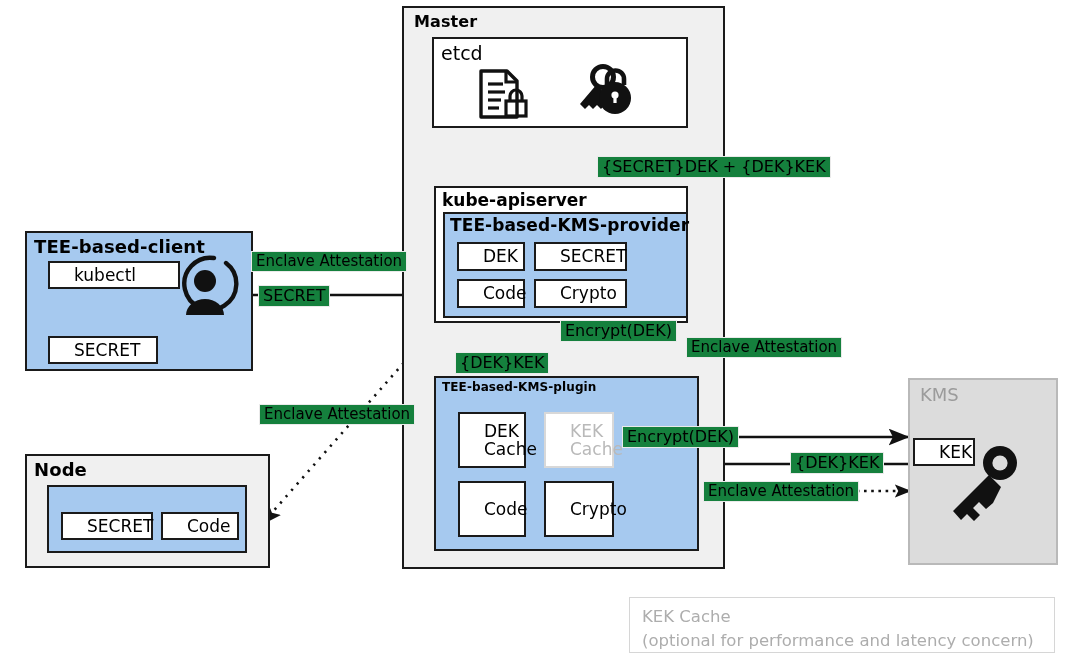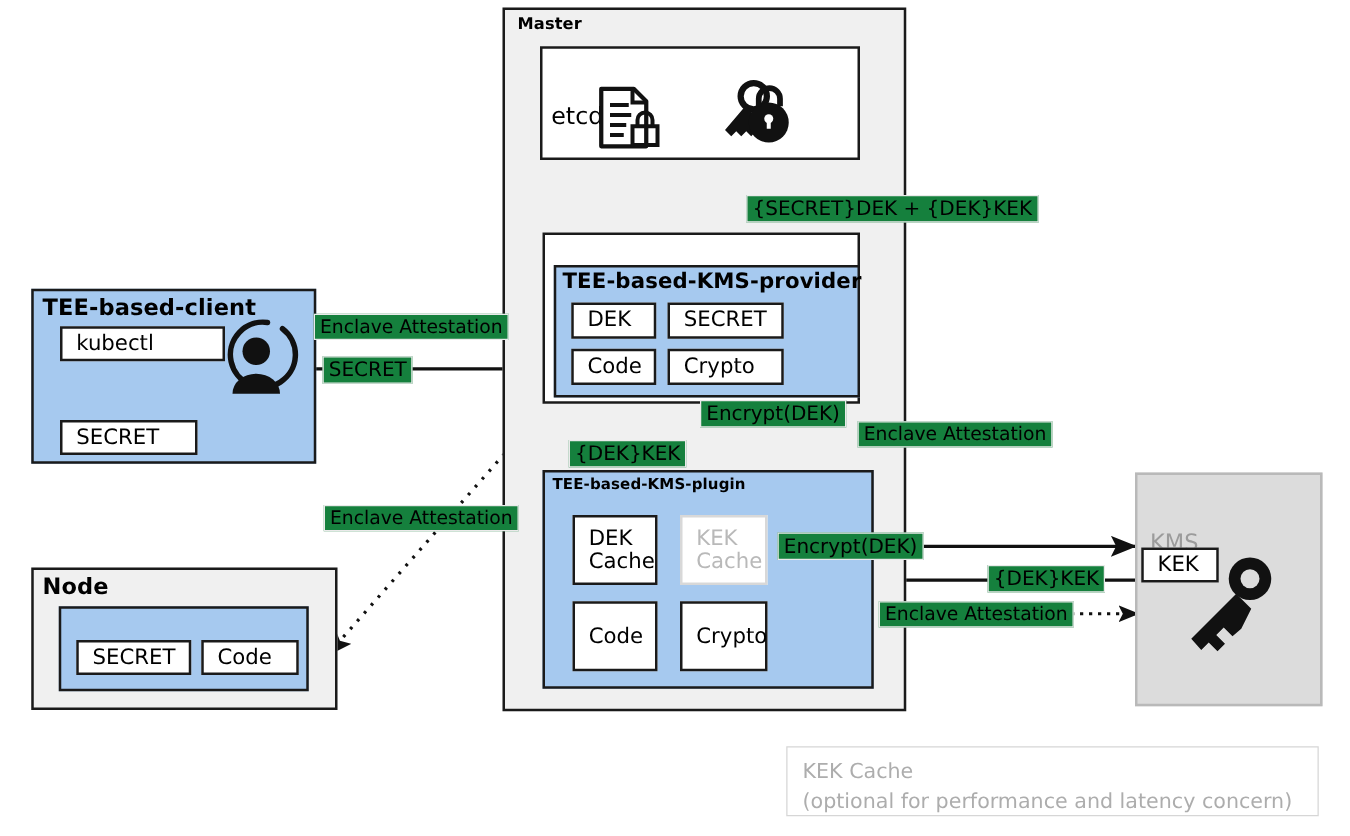--- a/index.html
+++ b/index.html
@@ -13,24 +13,24 @@
   
   .box{position:absolute;box-sizing:border-box;}
   .outline-dark{border:2.5px solid #1a1a1a;background:#f0f0f0;}
   .panel-white{border:2.5px solid #1a1a1a;background:#ffffff;}
   .blue{border:2.5px solid #1a1a1a;background:#a6c9ef;}
   .cell{border:2px solid #1a1a1a;background:#ffffff;}
   .cell-muted{border:2px solid #d8d8d8;background:#ffffff;color:#b9b9b9;}
   .gray-panel{border:2px solid #b9b9b9;background:#dcdcdc;}
 
   .hdr{position:absolute;font-weight:bold;letter-spacing:.1px;white-space:nowrap;}
-  .hdr-plain{position:absolute;font-weight:normal;white-space:nowrap;margin-top:40px;}
+  .hdr-plain{position:absolute;font-weight:normal;white-space:nowrap;}
   .cell-txt{
     position:absolute;display:flex;align-items:center;justify-content:flex-start;
-    box-sizing:border-box;padding-left:11px;white-space:pre-line;line-height:1.08;
+    box-sizing:border-box;padding-left:24px;white-space:pre-line;line-height:1.08;
   }
 
   
   .lbl{
     position:absolute;background:#15803d;border:1px solid #eaeaea;
     padding:1px 4px;white-space:nowrap;line-height:1.15;
     font-size:15px;box-sizing:border-box;
   }
   .legend{
     position:absolute;border:1.5px solid #d6d6d6;background:#fff;color:#adadad;
@@ -72,21 +72,21 @@
     <line x1="437" y1="325" x2="262" y2="524" stroke="#111" stroke-width="2.6" stroke-dasharray="2.2 6.2" marker-end="url(#ah)"></line>
 
     <line x1="612" y1="437" x2="908" y2="437" stroke="#111" stroke-width="2.6" marker-end="url(#ah)"></line>
 
     <line x1="908" y1="464" x2="614" y2="464" stroke="#111" stroke-width="2.6" marker-end="url(#ah)"></line>
 
     <line x1="684" y1="491" x2="910" y2="491" stroke="#111" stroke-width="2.3" stroke-dasharray="2.6 4.6" marker-start="url(#ahs)" marker-end="url(#ahs)"></line>
   </svg>
 
   <div class="box outline-dark" style="left:402px;top:6px;width:323px;height:563px;"></div>
-  <div class="hdr" style="left:414px;top:12px;font-size:13px;">Master</div>
+  <div class="hdr" style="left:414px;top:12px;font-size:16px;">Master</div>
 
   <div class="box panel-white" style="left:432px;top:37px;width:256px;height:91px;"></div>
   <div class="hdr-plain" style="left:441px;top:42px;font-size:19px;">etcd</div>
 
   <div class="box" style="left:475px;top:68px;width:55px;height:52px;">
     <svg viewBox="0 0 55 52" style="position:absolute;width:55px;height:52px;">
       <path d="M6,3 L32,3 L42,13 L42,49 L6,49 Z" fill="none" stroke="#111" stroke-width="3.4" stroke-linejoin="round"></path>
       <path d="M31,3 L31,14 L42,14" fill="none" stroke="#111" stroke-width="3.2"></path>
       <line x1="13" y1="16" x2="28" y2="16" stroke="#111" stroke-width="3.2"></line>
       <line x1="13" y1="24" x2="30" y2="24" stroke="#111" stroke-width="3.2"></line>

